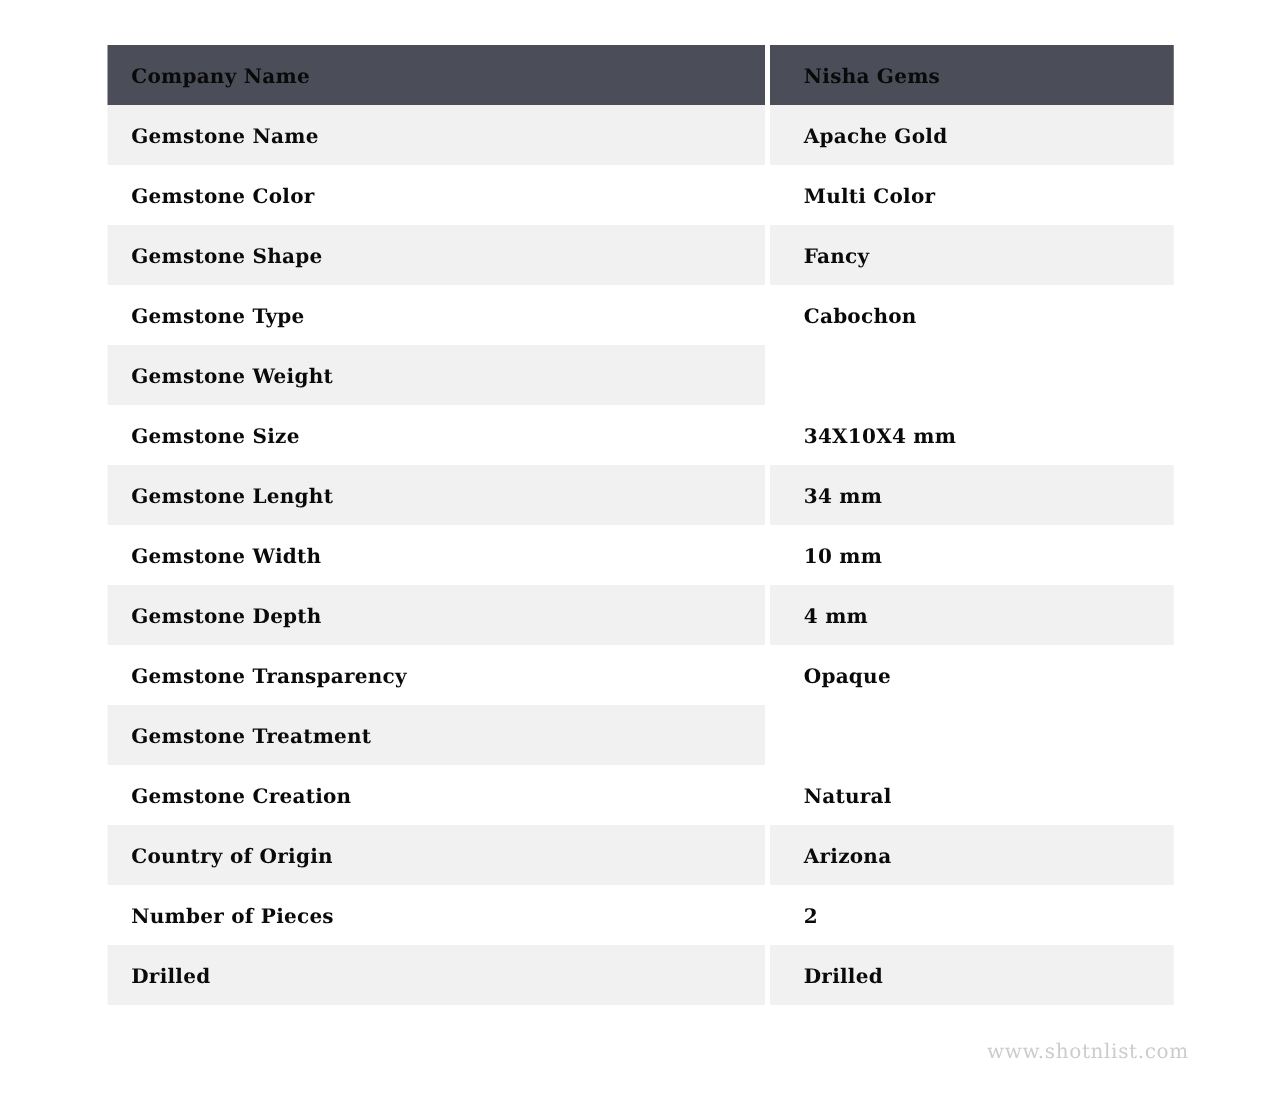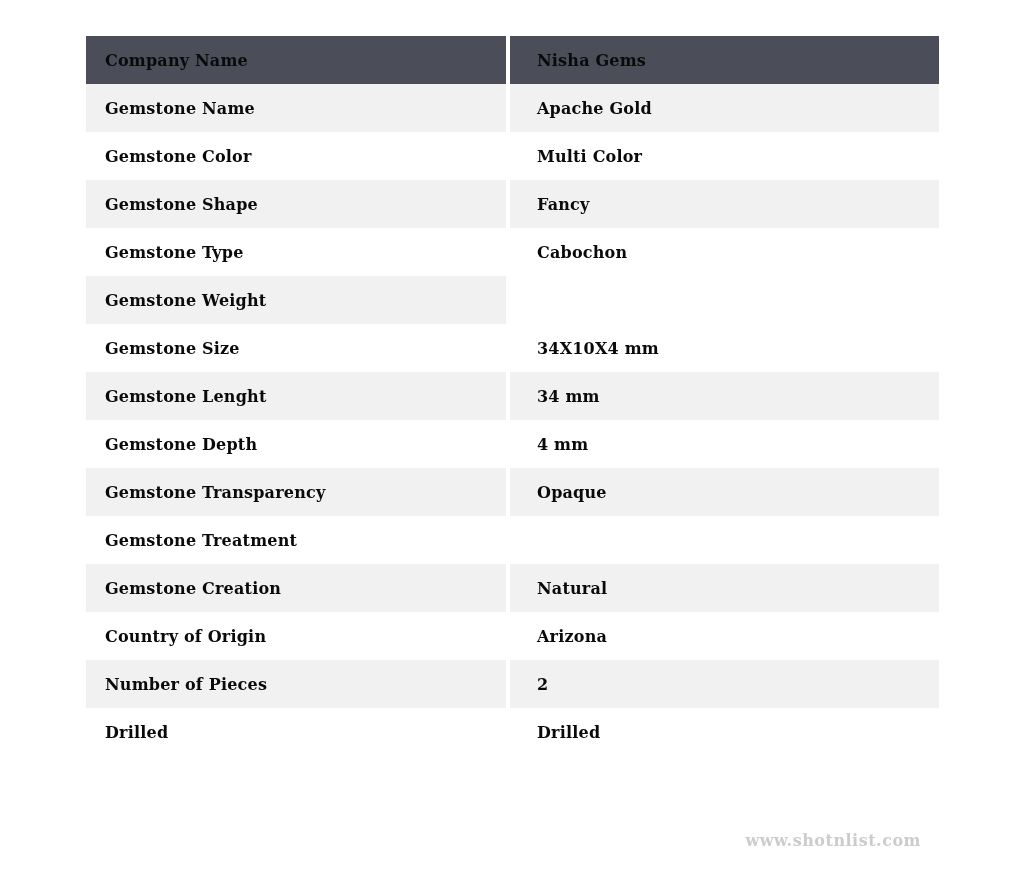--- a/index.html
+++ b/index.html
@@ -34,38 +34,38 @@
   }
   .cell {
     display: flex;
     align-items: center;
     padding-left: 19px;
     font-size: 16px;
     font-weight: bold;
     color: var(--text);
     letter-spacing: 0.2px;
   }
-  .cell.label { width: 420px; flex: 0 0 auto; }
+  .cell.label { width: 526px; flex: 0 0 auto; }
   .cell.value { flex: 1 1 auto; padding-left: 27px; }
   .header-row .cell {
     background: var(--header-bg);
   }
   .body-row:nth-child(odd) .cell {
     background: var(--stripe);
   }
   .body-row:nth-child(even) .cell {
     background: var(--row-white);
   }
   .rows-container { display: block; }
   .watermark {
     position: absolute;
     top: 831px;
-    right: 103px;
+    right: 73px;
     font-size: 16px;
-    font-weight: bold;
+    font-weight: normal;
     color: var(--watermark);
     letter-spacing: 0.5px;
   }
 </style>
 </head>
 <body>
 
 <div class="spec-table">
 
   <div class="row header-row">
@@ -95,20 +95,24 @@
     </div>
     <div class="row body-row">
       <div class="cell label">Gemstone Size</div>
       <div class="cell value">34X10X4 mm</div>
     </div>
     <div class="row body-row">
       <div class="cell label">Gemstone Lenght</div>
       <div class="cell value">34 mm</div>
     </div>
     <div class="row body-row">
+      <div class="cell label">Gemstone Width</div>
+      <div class="cell value">10 mm</div>
+    </div>
+    <div class="row body-row">
       <div class="cell label">Gemstone Depth</div>
       <div class="cell value">4 mm</div>
     </div>
     <div class="row body-row">
       <div class="cell label">Gemstone Transparency</div>
       <div class="cell value">Opaque</div>
     </div>
     <div class="row body-row">
       <div class="cell label">Gemstone Treatment</div>
     </div>

